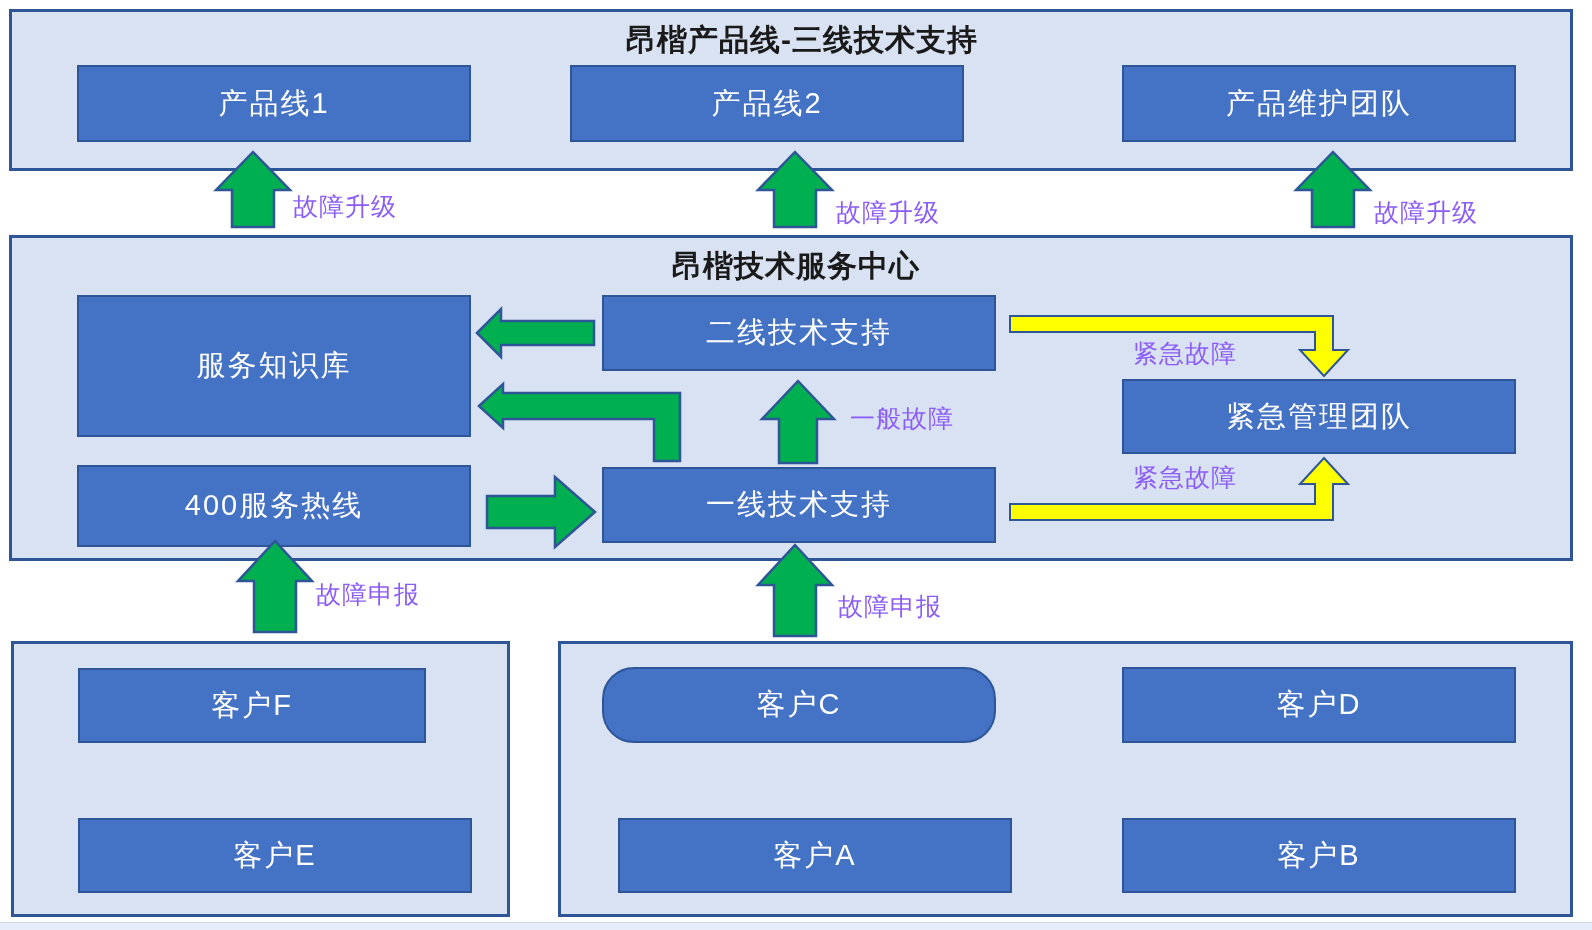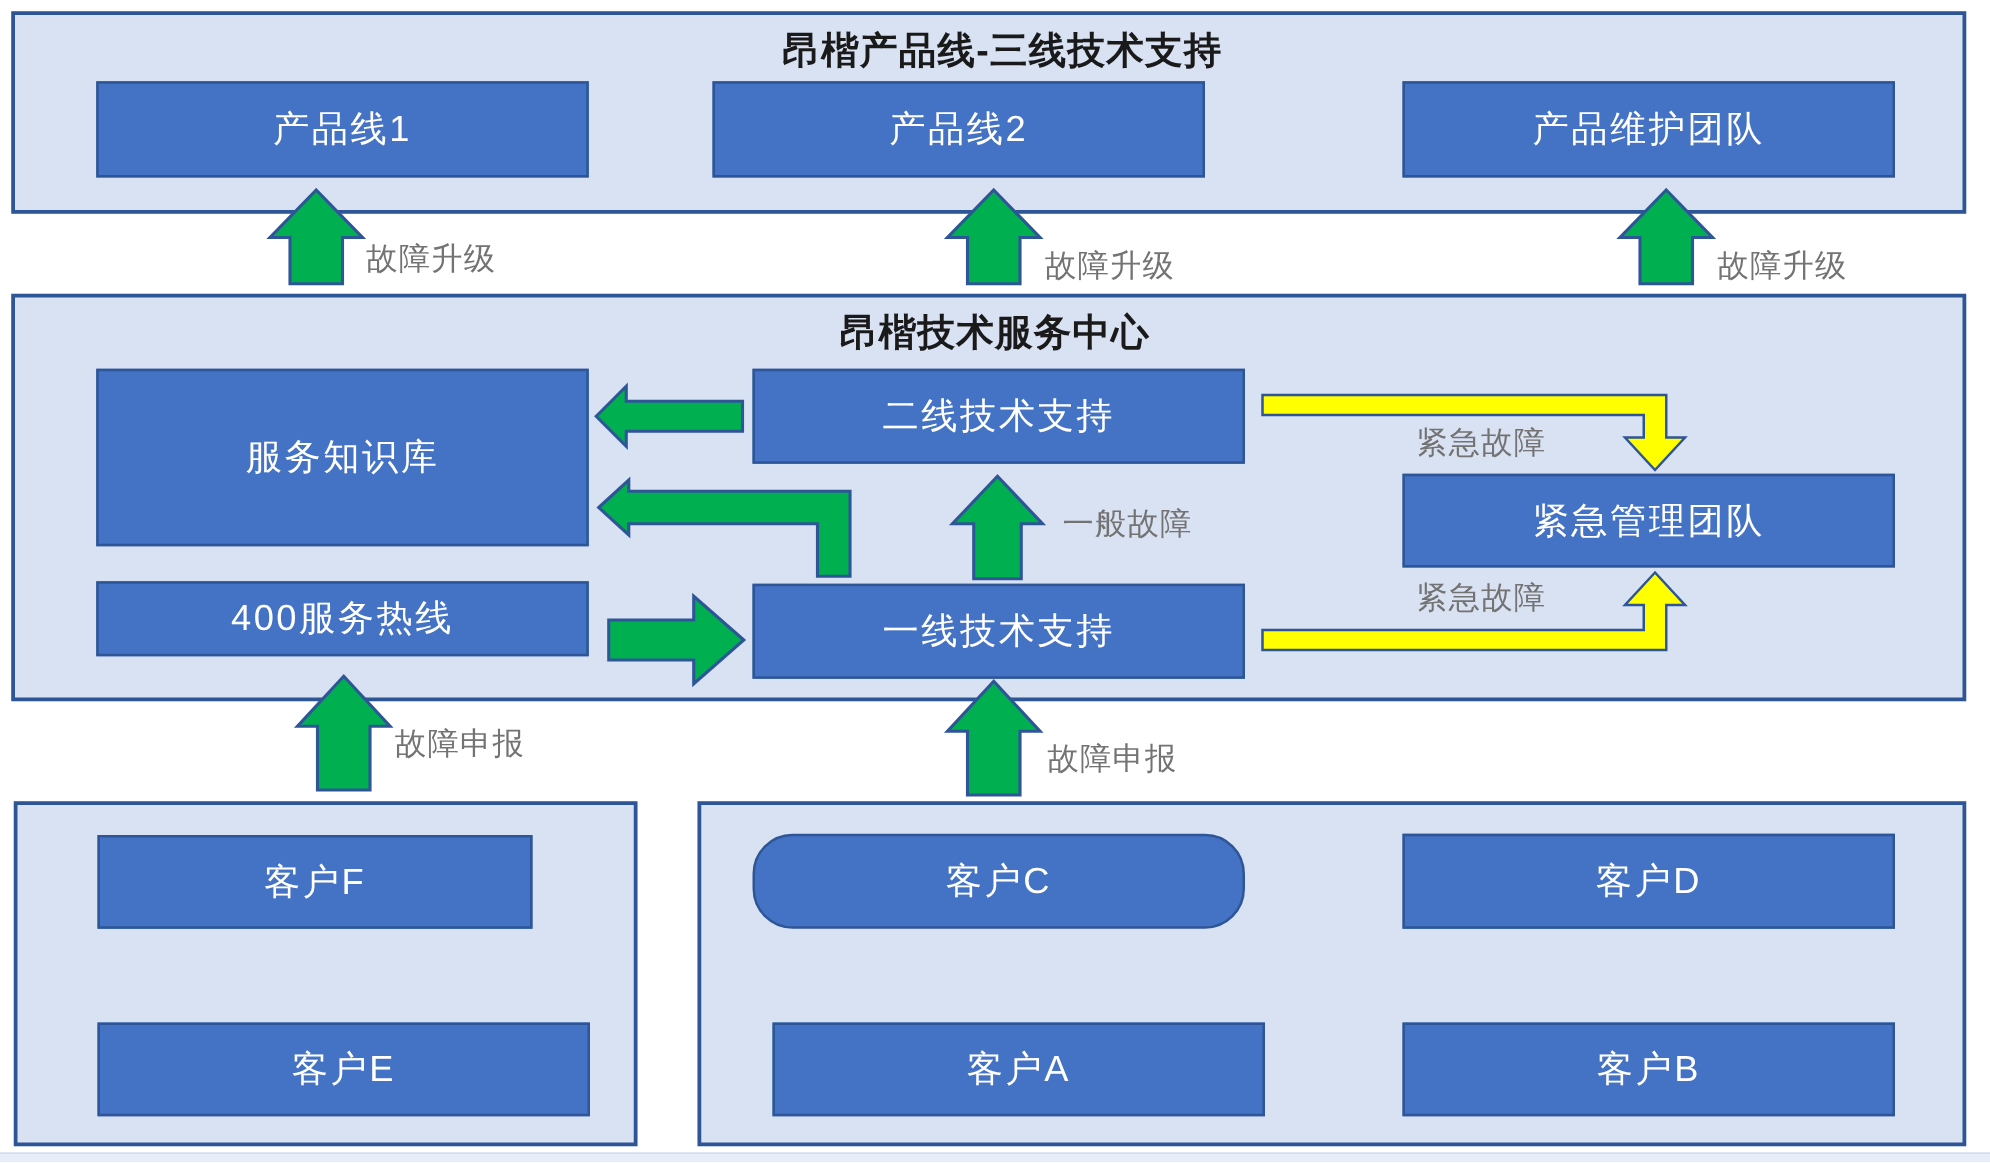--- a/index.html
+++ b/index.html
@@ -19,21 +19,21 @@
   }
   .box{
     position:absolute;
     background:var(--box_fill);
     border:2px solid var(--border_blue);
     box-sizing:border-box;
     display:flex;align-items:center;justify-content:center;
     color:#ffffff;font-size:29px;letter-spacing:2px;
   }
   .arrow-label{
-    position:absolute;color:#737373;font-size:25px;letter-spacing:1px;white-space:nowrap;
+    position:absolute;color:#8b5cf6;font-size:25px;letter-spacing:1px;white-space:nowrap;
   }
   svg.overlay{position:absolute;left:0;top:0;pointer-events:none;}
   polygon.green{fill:var(--arrow_green);stroke:var(--border_blue);stroke-width:2.5;}
   polygon.yellow{fill:var(--arrow_yellow);stroke:var(--border_blue);stroke-width:2;}
   .bottom-strip{
     position:absolute;left:0;right:0;bottom:0;height:7px;
     background:#e8eef9;border-top:1px solid #ccd8ee;
   }
 </style>
 </head>
@@ -55,21 +55,21 @@
   <div class="box" style="left:570px;top:65px;width:394px;height:77px;">
     <span>产品线2</span>
   </div>
   <div class="box" style="left:1122px;top:65px;width:394px;height:77px;">
     <span>产品维护团队</span>
   </div>
 
   <div class="box" style="left:77px;top:295px;width:394px;height:142px;">
     <span>服务知识库</span>
   </div>
-  <div class="box" style="left:77px;top:465px;width:394px;height:60px;">
+  <div class="box" style="left:77px;top:465px;width:394px;height:82px;">
     <span>400服务热线</span>
   </div>
   <div class="box" style="left:602px;top:295px;width:394px;height:76px;text-align:center;">
     <span>二线技术支持</span>
   </div>
   <div class="box" style="left:602px;top:467px;width:394px;height:76px;">
     <span>一线技术支持</span>
   </div>
   <div class="box" style="left:1122px;top:379px;width:394px;height:75px;text-align:center;">
     <span>紧急管理团队</span>

